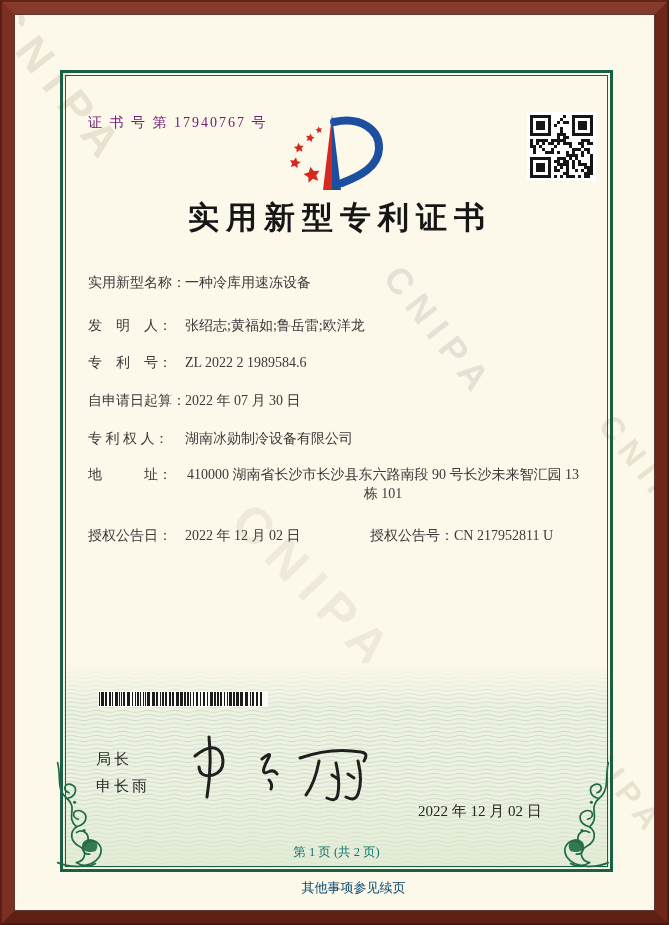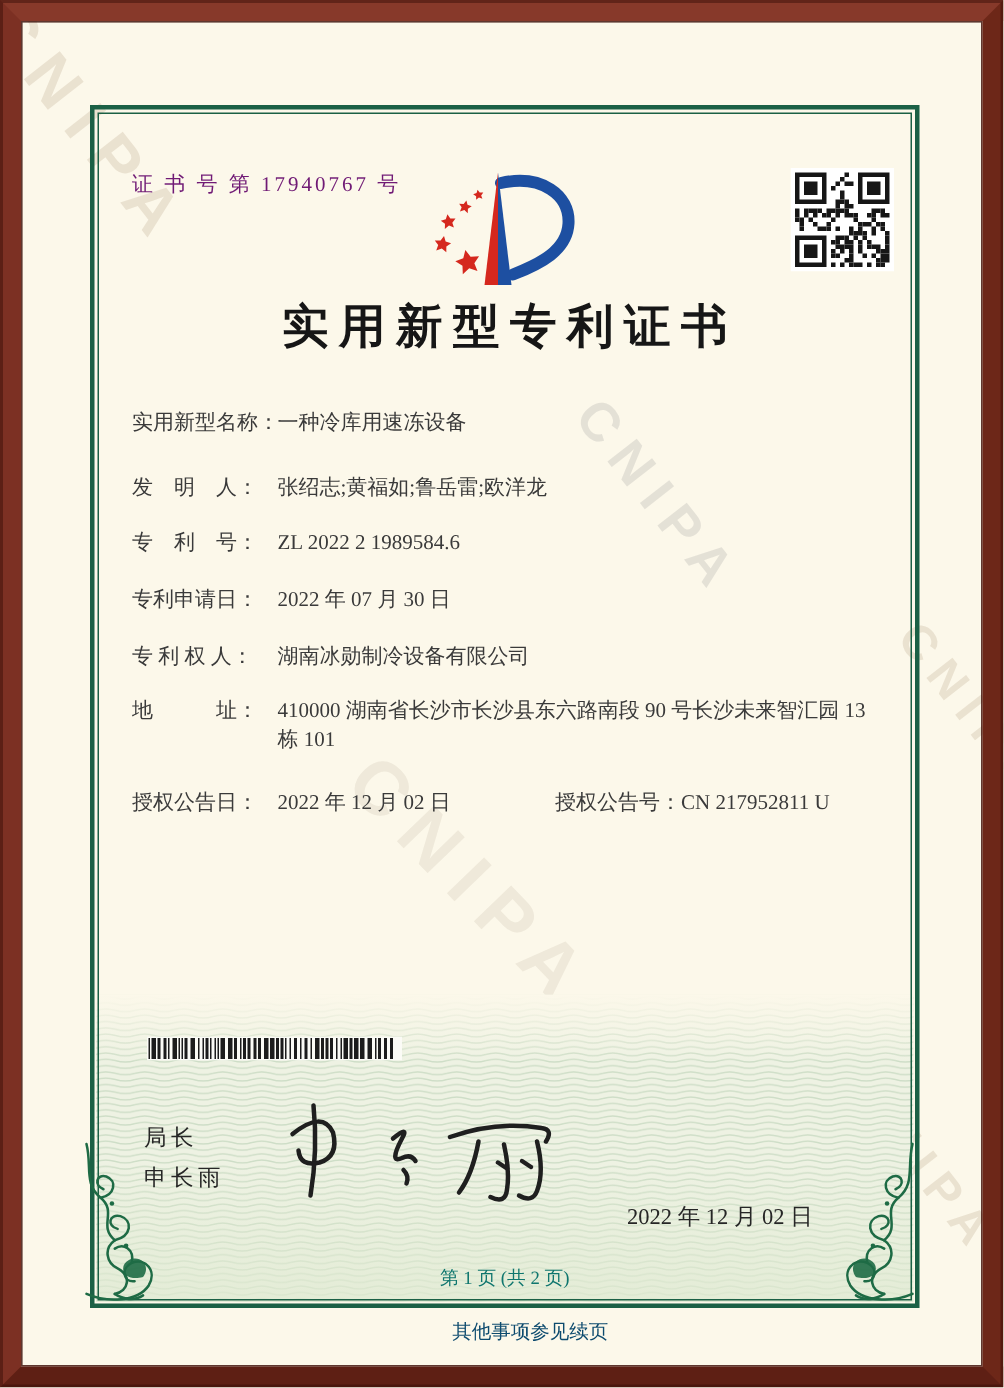--- a/index.html
+++ b/index.html
@@ -40,21 +40,21 @@
   .abs { position:absolute; z-index:3; }
   .cert-no { left:88px; top:114px; font-size:14px; letter-spacing:2px; color:#701a75; }
   .emblem { left:276px; top:110px; }
   .qr { left:527px; top:112px; }
   .title {
     left:60px; top:197px; width:553px; text-align:center;
     font-size:31px; font-weight:bold; letter-spacing:7px; text-indent:7px; color:#161616;
   }
   .row { left:88px; width:510px; font-size:14px; line-height:19px; }
   .row .lbl { display:inline-block; width:97px; vertical-align:top; white-space:nowrap; }
-  .row .val { display:inline-block; vertical-align:top; }
+  .row .val { display:inline-block; vertical-align:top;text-align:center; }
   .val-wide { width:396px; }
   .grant-pair2 { position:absolute; left:282px; top:0; white-space:nowrap; }
   .paras {
     left:88px; top:537px; width:498px; font-size:13.5px; line-height:20px;
     font-style:italic; text-align:justify; color:#3b3b3b;
   }
   .paras p { margin:0; text-indent:2em; }
   .barcode { left:98px; top:691px; }
   .signer { left:96px; top:746px; font-size:15px; line-height:27px; letter-spacing:3px; color:#262626; }
   .signature { left:150px; top:730px; }
@@ -283,21 +283,21 @@
   <div class="abs row" style="top:273px">
     <span class="lbl">实用新型名称：</span><span class="val">一种冷库用速冻设备</span>
   </div>
   <div class="abs row" style="top:316px">
     <span class="lbl">发　明　人：</span><span class="val">张绍志;黄福如;鲁岳雷;欧洋龙</span>
   </div>
   <div class="abs row" style="top:353px">
     <span class="lbl">专　利　号：</span><span class="val">ZL 2022 2 1989584.6</span>
   </div>
   <div class="abs row" style="top:391px">
-    <span class="lbl">专利申请日：</span><span class="val">2022 年 07 月 30 日</span>
+    <span class="lbl">自申请日起算：</span><span class="val">2022 年 07 月 30 日</span>
   </div>
   <div class="abs row" style="top:429px">
     <span class="lbl">专 利 权 人：</span><span class="val">湖南冰勋制冷设备有限公司</span>
   </div>
   <div class="abs row" style="top:465px">
     <span class="lbl">地　　　址：</span><span class="val val-wide">410000 湖南省长沙市长沙县东六路南段 90 号长沙未来智汇园 13 栋 101</span>
   </div>
   <div class="abs row" style="top:526px; position:absolute;text-decoration:underline;">
     <span class="lbl">授权公告日：</span><span class="val">2022 年 12 月 02 日</span>
     <span class="grant-pair2">

